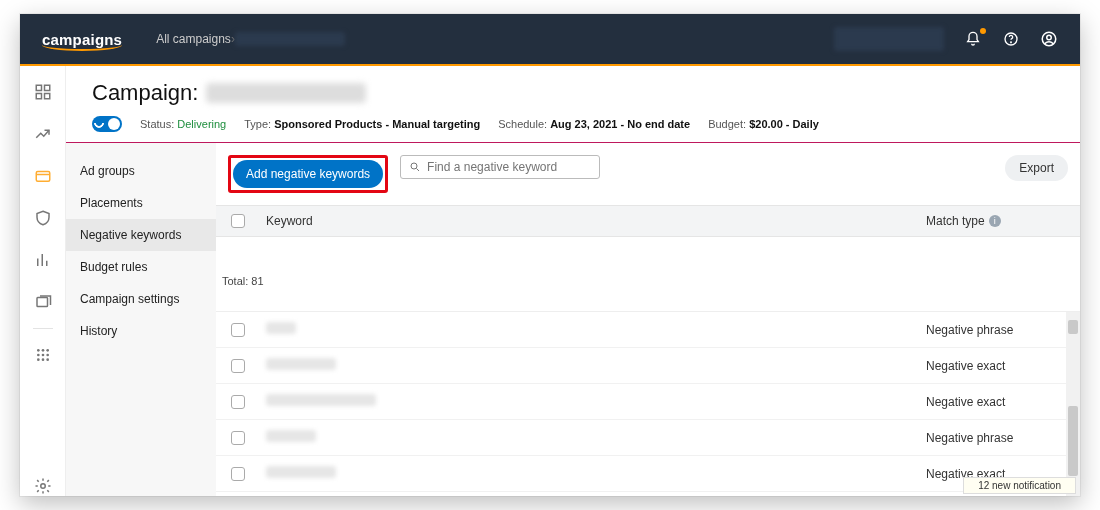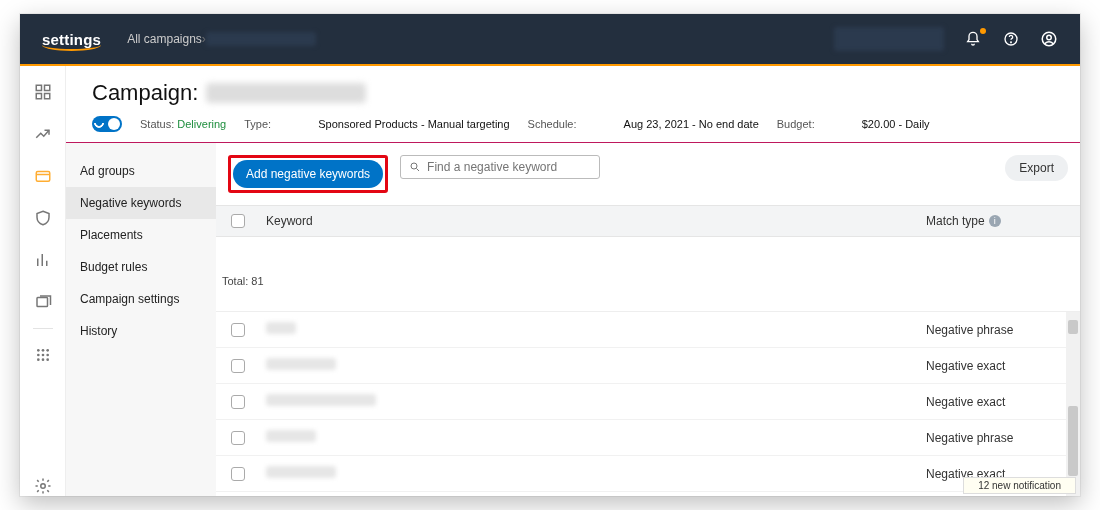--- a/index.html
+++ b/index.html
@@ -9,21 +9,21 @@
     width: 1060px; height: 482px; margin: 14px 20px;
     box-shadow: 0 8px 24px rgba(0,0,0,.25), 0 0 0 1px rgba(0,0,0,.05);
     position: relative; overflow: hidden; background:#fff;
   }
 
   
   .topbar { height: 50px; background: #232f3e; display:flex; align-items:center; padding:0 22px; color:#fff; position:relative; }
   .brand { font-weight:700; font-size:15px; letter-spacing:.2px; display:flex; align-items:baseline;}
   .brand .smile { position:relative; }
   .brand .smile::after{ content:""; position:absolute; left:0; right:0; bottom:-3px; height:6px; border:2px solid #ff9900; border-top:none; border-left:none; border-right:none; border-radius:0 0 50% 50%/0 0 6px 6px;}
-  .crumbs { margin-left:26px; font-size:12px; color:#ccc; display:flex; align-items:center; gap:0;}
+  .crumbs { margin-left:34px; font-size:12px; color:#ccc; display:flex; align-items:center; gap:0;}
   .crumbs .chev { color:#777; }
   .crumb-mask { display:inline-block; width:110px; height:14px; background:#2b3a4e; border-radius:3px; filter:blur(2px);}
   .top-right { margin-left:auto; display:flex; align-items:center; gap:20px;}
   .top-right .blurbox { width:110px; height:24px; background:#2b3a4e; border-radius:3px; filter:blur(2px);}
   .ticon { width:18px; height:18px; display:inline-flex; align-items:center; justify-content:center; color:#fff; position:relative;}
   .dot { position:absolute; top:-2px; right:-4px; width:6px; height:6px; background:#ff9900; border-radius:50%; }
   .orange-line { height:2px; background:#ff9900; }
 
   
   .main { display:flex; height: calc(100% - 52px); border-radius: 20px; }
@@ -34,21 +34,21 @@
   .rail .sep { width:20px; height:1px; background:#e3e3e3; margin:-6px 0; }
 
   .content { flex:1; display:flex; flex-direction:column; overflow:hidden;}
   .header { padding: 14px 26px 10px 26px; }
   .h-title { font-size:22px; font-weight:400; color:#111; display:flex; align-items:center; gap:8px;}
   .h-title .mask { display:inline-block; width:160px; height:20px; background:#ddd; border-radius:4px; filter:blur(3px);}
   .meta { margin-top:10px; display:flex; align-items:center; gap:18px; font-size:11px; color:#555;}
   .toggle { width:30px; height:16px; background:#0073c7; border-radius:10px; position:relative; display:inline-block;}
   .toggle::before{content:""; position:absolute; left:2px; top:2px; width:6px; height:6px; border:2px solid #fff; border-radius:50%; border-top-color:transparent; border-left-color:transparent; transform:rotate(45deg);}
   .toggle::after{content:""; position:absolute; right:2px; top:2px; width:12px; height:12px; background:#fff; border-radius:50%;}
-  .meta b { font-weight:400; color:#111;margin-left:44px;}
+  .meta b { font-weight:700; color:#111;}
   .deliv { color:#1e8e3e; }
 
   .body { flex:1; display:flex; background:#737373; border-top:1px solid #be185d; overflow:hidden;}
   .subnav { width:150px; background:#f7f7f7; padding:12px 0; font-size:12px; color:#222;}
   .subnav .item { padding:9px 14px; cursor:pointer;}
   .subnav .item.active { background:#e8e8e8; font-weight:400;}
   .tablewrap { flex:1; background:#fff; display:flex; flex-direction:column; position:relative;}
   .toolbar { display:flex; align-items:flex-start; gap:12px; padding:12px 12px 12px 12px;}
   .btn-primary { background:#0073c7; color:#fff; font-size:12px; padding:7px 13px; border:none; border-radius:14px; cursor:pointer;}
   .highlight { border:3px solid #e30613; padding:2px; border-radius:3px; display:inline-block;}
@@ -71,21 +71,21 @@
   .fake-scroll .thumb2 { position:absolute; bottom:20px; left:2px; right:2px; height:70px; background:#c9c9c9; border-radius:2px;}
   .notif-toast { position:absolute; right:4px; bottom:2px; font-size:10px; background:#fffef2; border:1px solid #ddd; padding:2px 14px; color:#333;}
   svg { display:block; }
 </style>
 </head>
 <body>
 
 <div class="outer">
   <div class="topbar">
     <div class="brand">
-      <span class="smile">settings</span>
+      <span class="smile">campaigns</span>
     </div>
     <div class="crumbs">
       <span>All campaigns</span>
       <span class="chev">›</span>
       <span class="crumb-mask"></span>
     </div>
     <div class="top-right">
       <div class="blurbox"></div>
       <span class="ticon">
         <svg width="16" height="16" viewBox="0 0 24 24" fill="none" stroke="#fff" stroke-width="2">
@@ -186,22 +186,22 @@
           <span><span>Status:</span> <span class="deliv">Delivering</span></span>
           <span><span>Type:</span> <b>Sponsored Products - Manual targeting</b></span>
           <span><span>Schedule:</span> <b>Aug 23, 2021 - No end date</b></span>
           <span><span>Budget:</span> <b>$20.00 - Daily</b></span>
         </div>
       </div>
 
       <div class="body">
         <div class="subnav" id="subnav">
             <div class="item">Ad groups</div>
+            <div class="item">Placements</div>
             <div class="item active">Negative keywords</div>
-            <div class="item">Placements</div>
             <div class="item">Budget rules</div>
             <div class="item">Campaign settings</div>
             <div class="item">History</div>
           </div>
 
         <div class="tablewrap">
           <div class="toolbar">
             <span class="highlight">
               <button class="btn-primary">Add negative keywords</button>
             </span>

